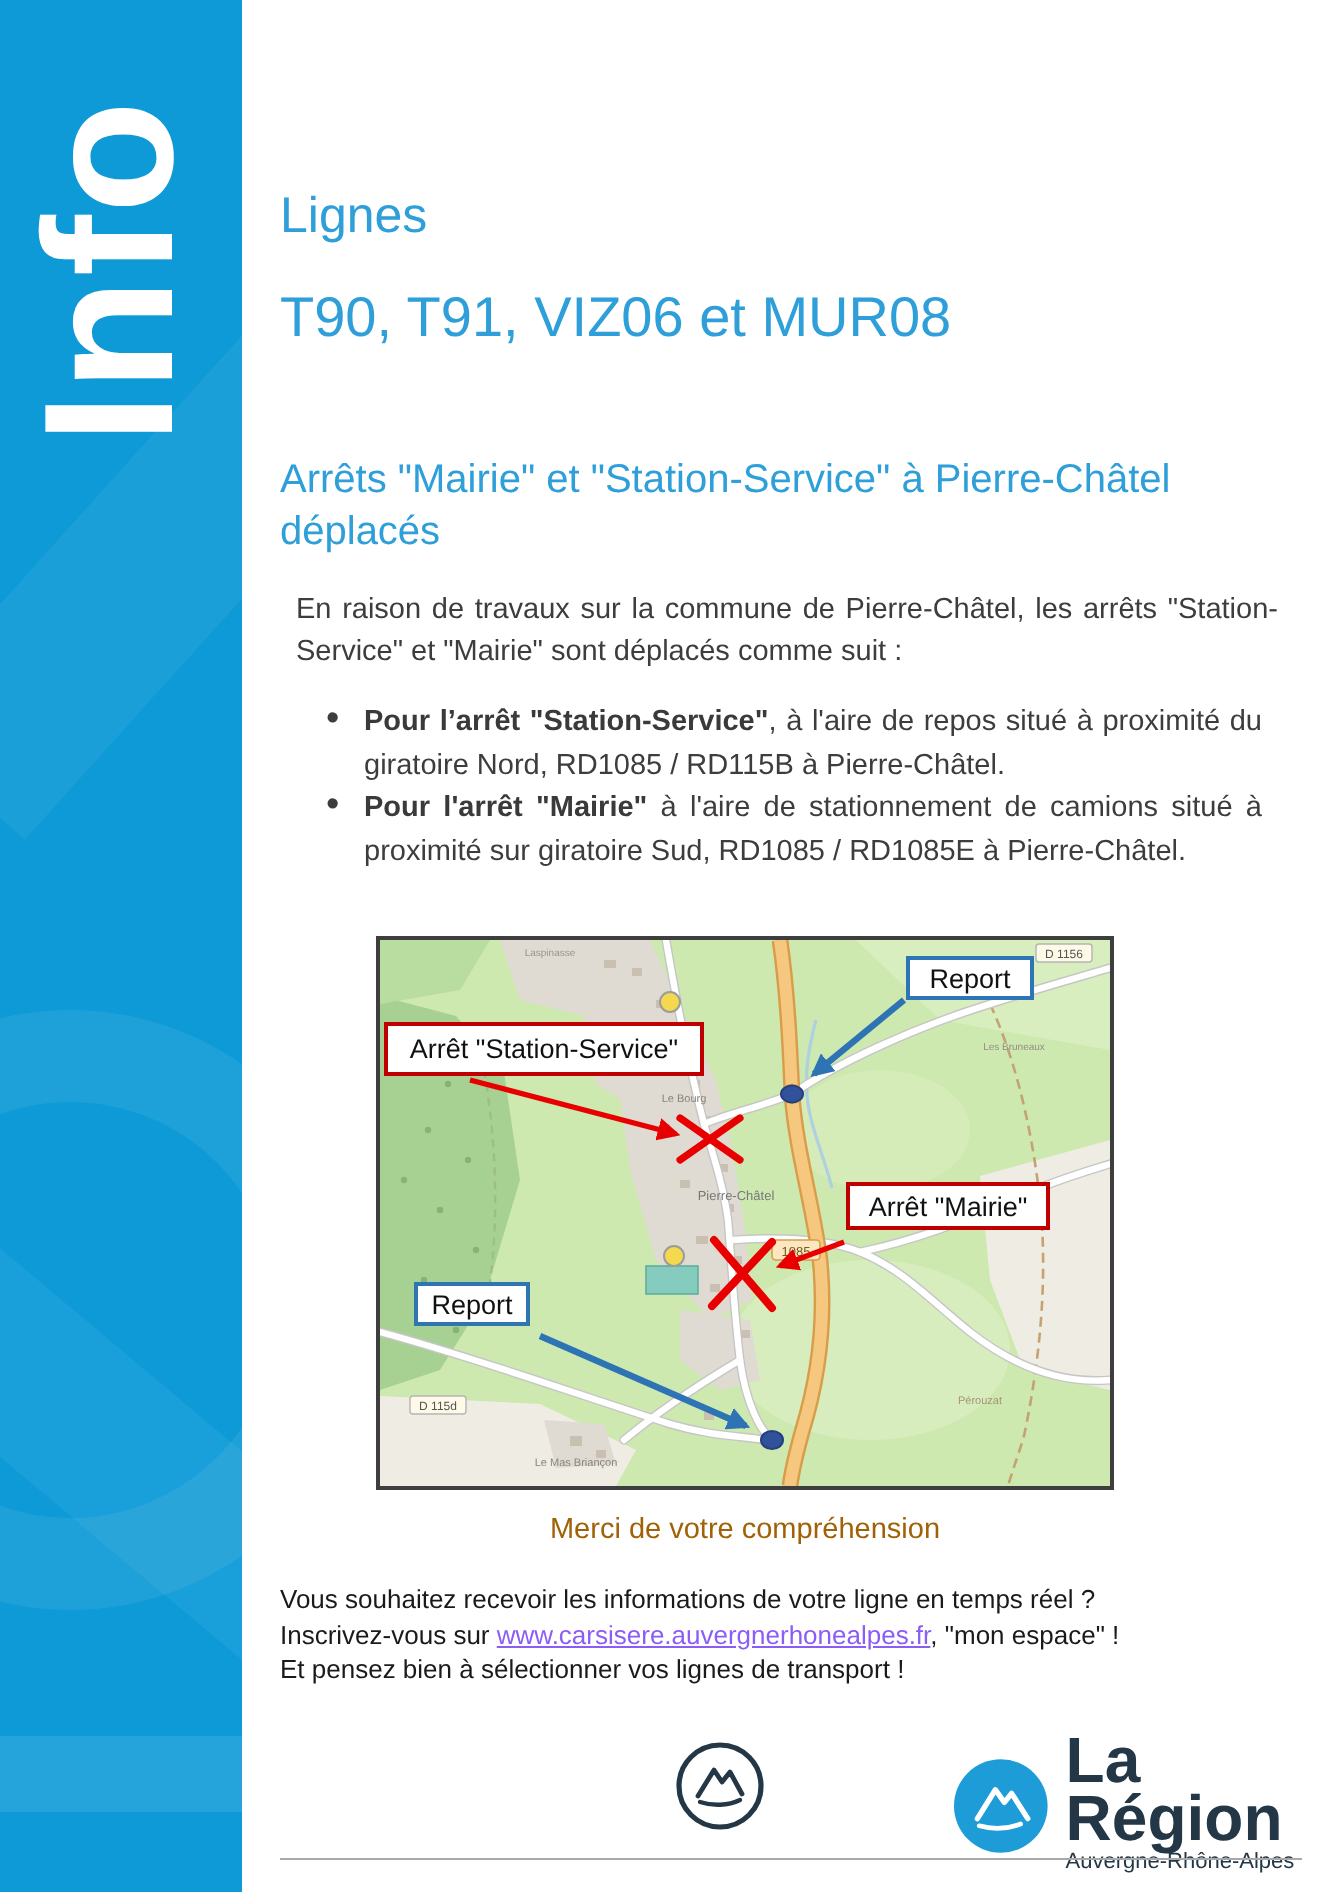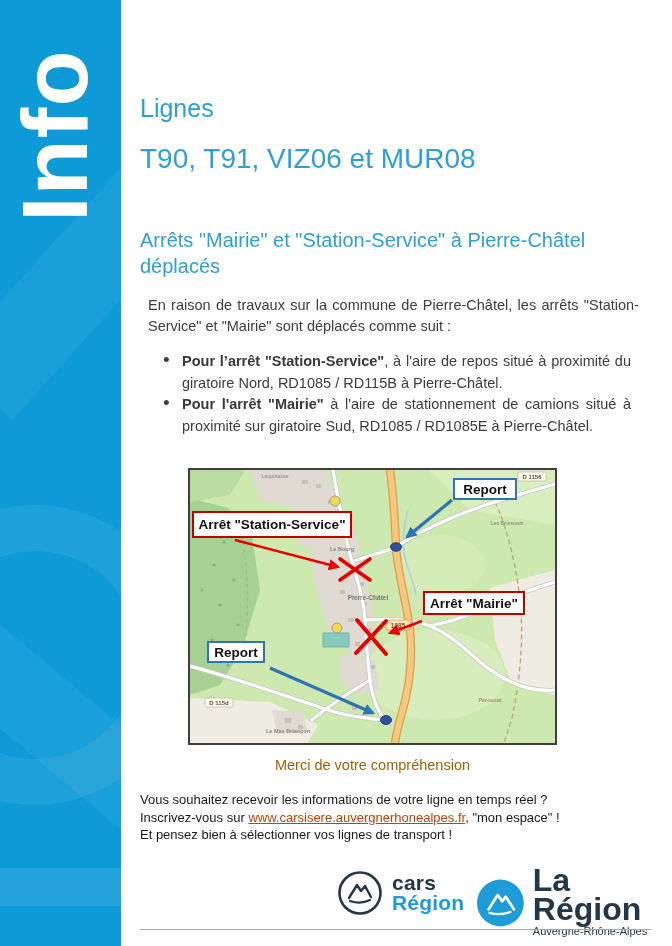--- a/index.html
+++ b/index.html
@@ -30,36 +30,36 @@
   .intro { position:absolute; left:148px; top:295px; width:491px;
     font-size:14.5px; line-height:21px; text-align:justify; color:#3D3D3D; }
   .bullets { position:absolute; left:140px; top:351px; width:491px; list-style:none; }
   .bullets li { position:relative; padding-left:42px; text-align:justify;
     font-size:14.5px; line-height:21.5px; color:#3D3D3D; }
   .bullets li::before { content:"\2022"; position:absolute; left:23px; top:-2px;
     font-size:19px; color:#3D3D3D; }
   .bullets b { color:#3A3A3A; }
   
   .map-wrap { position:absolute; left:188px; top:468px; width:369px; height:277px;
-    border:2px solid #3E3E3E; background:#CDE9AF;font-weight:bold; }
+    border:2px solid #3E3E3E; background:#CDE9AF; }
   .map-wrap svg { position:absolute; left:0; top:0; }
   .map-box { position:absolute; background:#fff; display:flex; align-items:center;
     justify-content:center; font-size:13.5px; color:#111; white-space:nowrap; }
   .box-blue { border:2px solid #2E75B6; }
   .box-red  { border:2px solid #C00000; }
   .mb-report-top    { left:263px; top:8px;   width:64px;  height:22px; }
   .mb-station       { left:2px;   top:41px;  width:160px; height:27px; }
   .mb-mairie        { left:233px; top:121px; width:102px; height:24px; }
   .mb-report-bottom { left:17px;  top:171px; width:58px;  height:22px; }
   
   .caption { position:absolute; left:188px; top:757px; width:369px; text-align:center;
     font-size:14.5px; color:#a16207; }
   .footer-text { position:absolute; left:140px; top:791px; width:500px;
     font-size:13px; line-height:17.5px; color:#1A1A1A; }
-  .footer-text .link { text-decoration:underline; color:#c2410c; cursor:pointer; }
+  .footer-text .link { text-decoration:underline; color:#8b5cf6; cursor:pointer; }
   .rule { position:absolute; left:140px; top:929px; width:511px; height:1px; background:#A9A9A9; }
   
   .logo-cars { position:absolute; left:336px; top:869px; display:flex; align-items:center; gap:8px; }
   .logo-cars .txt { font-weight:bold; font-size:21px; line-height:20px; letter-spacing:0.2px; }
   .logo-cars .t1 { color:#243746; }
   .logo-cars .t2 { color:#1B9CD8; }
   .logo-region { position:absolute; left:477px; top:866px; display:flex; align-items:center; gap:9px; }
   .logo-region .t1 { color:#243746; font-weight:bold; font-size:32px; line-height:29px; }
   .logo-region .t2 { color:#243746; font-size:11px; line-height:15px; }
 </style>
@@ -224,24 +224,20 @@
     <div><span>Inscrivez-vous sur </span><span class="link">www.carsisere.auvergnerhonealpes.fr</span><span>, "mon espace" !</span></div>
     <div>Et pensez bien à sélectionner vos lignes de transport !</div>
   </div>
 
   <div class="logo-cars">
     <svg width="48" height="48" viewBox="0 0 48 48">
       <circle cx="24" cy="24" r="20.5" fill="none" stroke="#243746" stroke-width="2.6"></circle>
       <path d="M13,29 L21,16 L25,22 L29,17 L35,28" fill="none" stroke="#243746" stroke-width="2.4" stroke-linecap="round" stroke-linejoin="round"></path>
       <path d="M14,32 C20,34 28,34 34,31" fill="none" stroke="#243746" stroke-width="2.2" stroke-linecap="round"></path>
     </svg>
-    <div class="txt">
-      <div class="t1">cars</div>
-      <div class="t2">Région</div>
-    </div>
   </div>
 
   <div class="logo-region">
     <svg width="52" height="52" viewBox="0 0 52 52">
       <circle cx="26" cy="26" r="26" fill="#1E9CD8"></circle>
       <path d="M13,33 L23,17 L28,24 L32,19 L41,33" fill="none" stroke="#FFFFFF" stroke-width="3" stroke-linecap="round" stroke-linejoin="round"></path>
       <path d="M14,37 C21,39 29,39 37,36" fill="none" stroke="#FFFFFF" stroke-width="2.6" stroke-linecap="round"></path>
     </svg>
     <div>
       <div class="t1">La Région</div>

